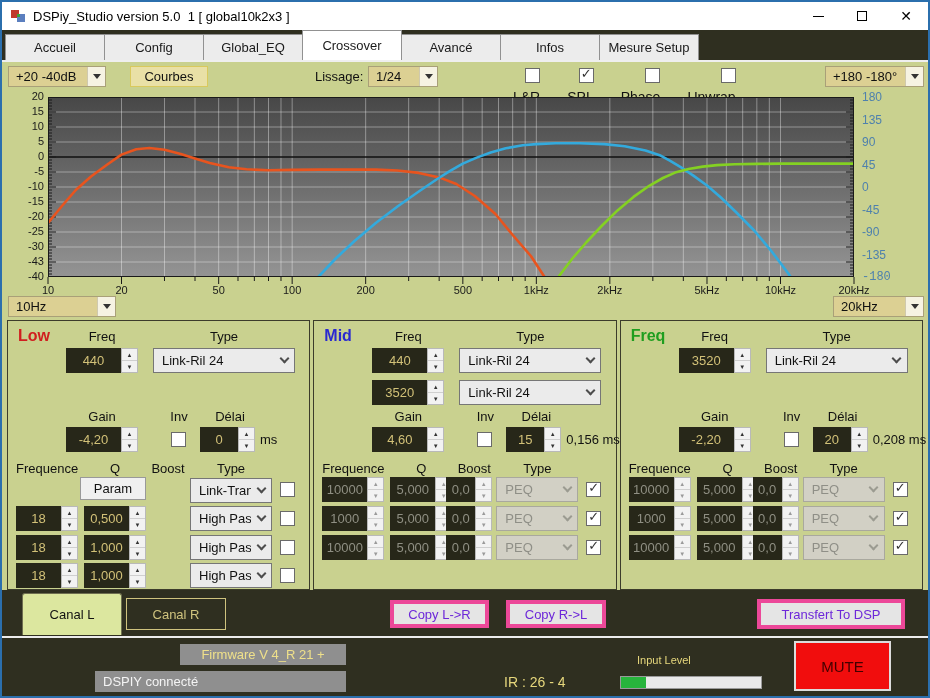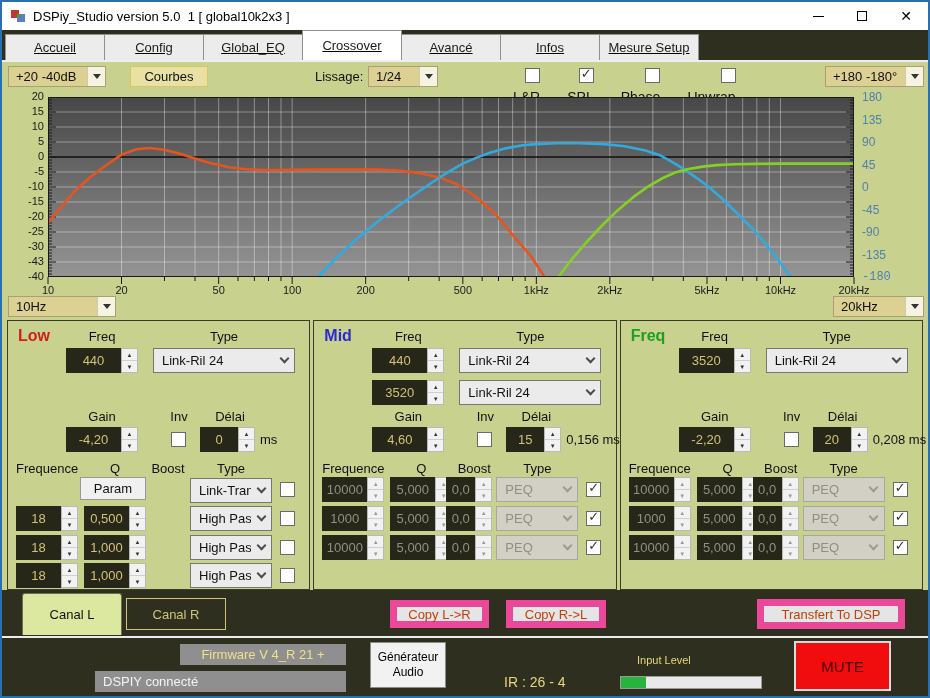--- a/index.html
+++ b/index.html
@@ -11,21 +11,21 @@
   .titlebar { height:28px; background:#ffffff; display:flex; align-items:center; }
   .app-icon { width:16px; height:16px; margin:0 7px 0 8px; flex:0 0 auto; }
   .title-text { font-size:13px; color:#000; white-space:pre; }
   .win-controls { margin-left:auto; display:flex; height:100%; }
   .win-btn { width:44px; height:100%; display:flex; align-items:center; justify-content:center; color:#000; }
   .glyph-min { width:11px; height:1px; background:#000; }
   .glyph-max { width:10px; height:10px; border:1px solid #000; }
   .glyph-close { font-size:14px; line-height:14px; }
 
   
-  .tabstrip { position:absolute; top:28px; left:0; right:0; height:30px; display:flex; align-items:flex-end; padding-left:3px;text-decoration:underline; }
+  .tabstrip { position:absolute; top:28px; left:0; right:0; height:30px; display:flex; align-items:flex-end; padding-left:3px; }
   .tab { width:100px; height:26px; background:#ececec; border:1px solid #919191; border-bottom:none; margin-right:-1px;
          display:flex; align-items:center; justify-content:center; font-size:13px; color:#1a1a1a; position:relative; }
   .tab.active { background:#ffffff; height:30px; z-index:3; }
 
   
   .page { position:absolute; top:58px; left:0; right:0; height:530px; background:#c9d18f; border-top:2px solid #efefef; }
 
   
   .toolbar { position:absolute; top:0; left:0; right:0; height:28px; }
   .combo { position:absolute; height:21px; display:flex; border:1px solid #a9a078; background:#dcd093; }
@@ -71,21 +71,21 @@
   .pname { position:absolute; font-size:16px; font-weight:bold; }
   .param-btn { position:absolute; height:23px; background:#f0f0f0; border:1px solid #999; font-size:13px; color:#111;
                display:flex; align-items:center; justify-content:center; }
 
   
   .channel-bar { position:absolute; top:588px; left:0; right:0; height:46px; background:#2f2f20; }
   .canal-l { position:absolute; left:20px; top:3px; width:100px; height:42px; background:#dce79f; border:1px solid #6e6e50;
              border-bottom:none; border-radius:3px 3px 0 0; display:flex; align-items:center; justify-content:center; font-size:13px; color:#111; }
   .canal-r { position:absolute; left:124px; top:8px; width:100px; height:32px; border:1px solid #cfc37e; color:#cfc37e;
              display:flex; align-items:center; justify-content:center; font-size:13px; }
-  .gray-btn { position:absolute; background:#e5e5e5; border:7px solid #ec4899; color:#c2410c; font-size:13px;
+  .gray-btn { position:absolute; background:#e5e5e5; border:4px solid #ec4899; color:#6d28d9; font-size:13px;
               display:flex; align-items:center; justify-content:center; }
 
   
   .status-sep { position:absolute; top:634px; left:0; right:0; height:2px; background:#ececec; }
   .statusbar { position:absolute; top:636px; left:0; right:0; bottom:0; background:#2f2f20; }
   .firmware { position:absolute; left:178px; top:6px; width:166px; height:21px; background:#8f8f8f; color:#efe08a;
               font-size:13px; display:flex; align-items:center; justify-content:center; }
   .connection { position:absolute; left:93px; top:33px; width:251px; height:21px; background:#8f8f8f; color:#f4f4f4;
                 font-size:13px; display:flex; align-items:center; padding-left:8px; }
   .generator { position:absolute; left:368px; top:4px; width:76px; height:46px; background:#f2f2f2; border:1px solid #8a8a8a;
@@ -828,24 +828,20 @@
     <div class="gray-btn" style="left:388px; top:10px; width:99px; height:28px;">Copy L-&gt;R</div>
     <div class="gray-btn" style="left:504px; top:10px; width:100px; height:28px;">Copy R-&gt;L</div>
     <div class="gray-btn" style="left:755px; top:9px; width:148px; height:30px;">Transfert To DSP</div>
   </div>
 
   <div class="status-sep"></div>
 
   <div class="statusbar">
     <div class="firmware">Firmware V 4_R 21 +</div>
     <div class="connection">DSPIY connecté</div>
-    <div class="generator">
-      <span>Générateur</span>
-      <span>Audio</span>
-    </div>
     <span class="ir-text">IR : 26 - 4</span>
     <span class="inlvl-text">Input Level</span>
     <div class="progress">
       <div class="progress-fill" style="width: 18%;"></div>
     </div>
     <div class="mute">MUTE</div>
   </div>
 </div>
 
 </body></html>

